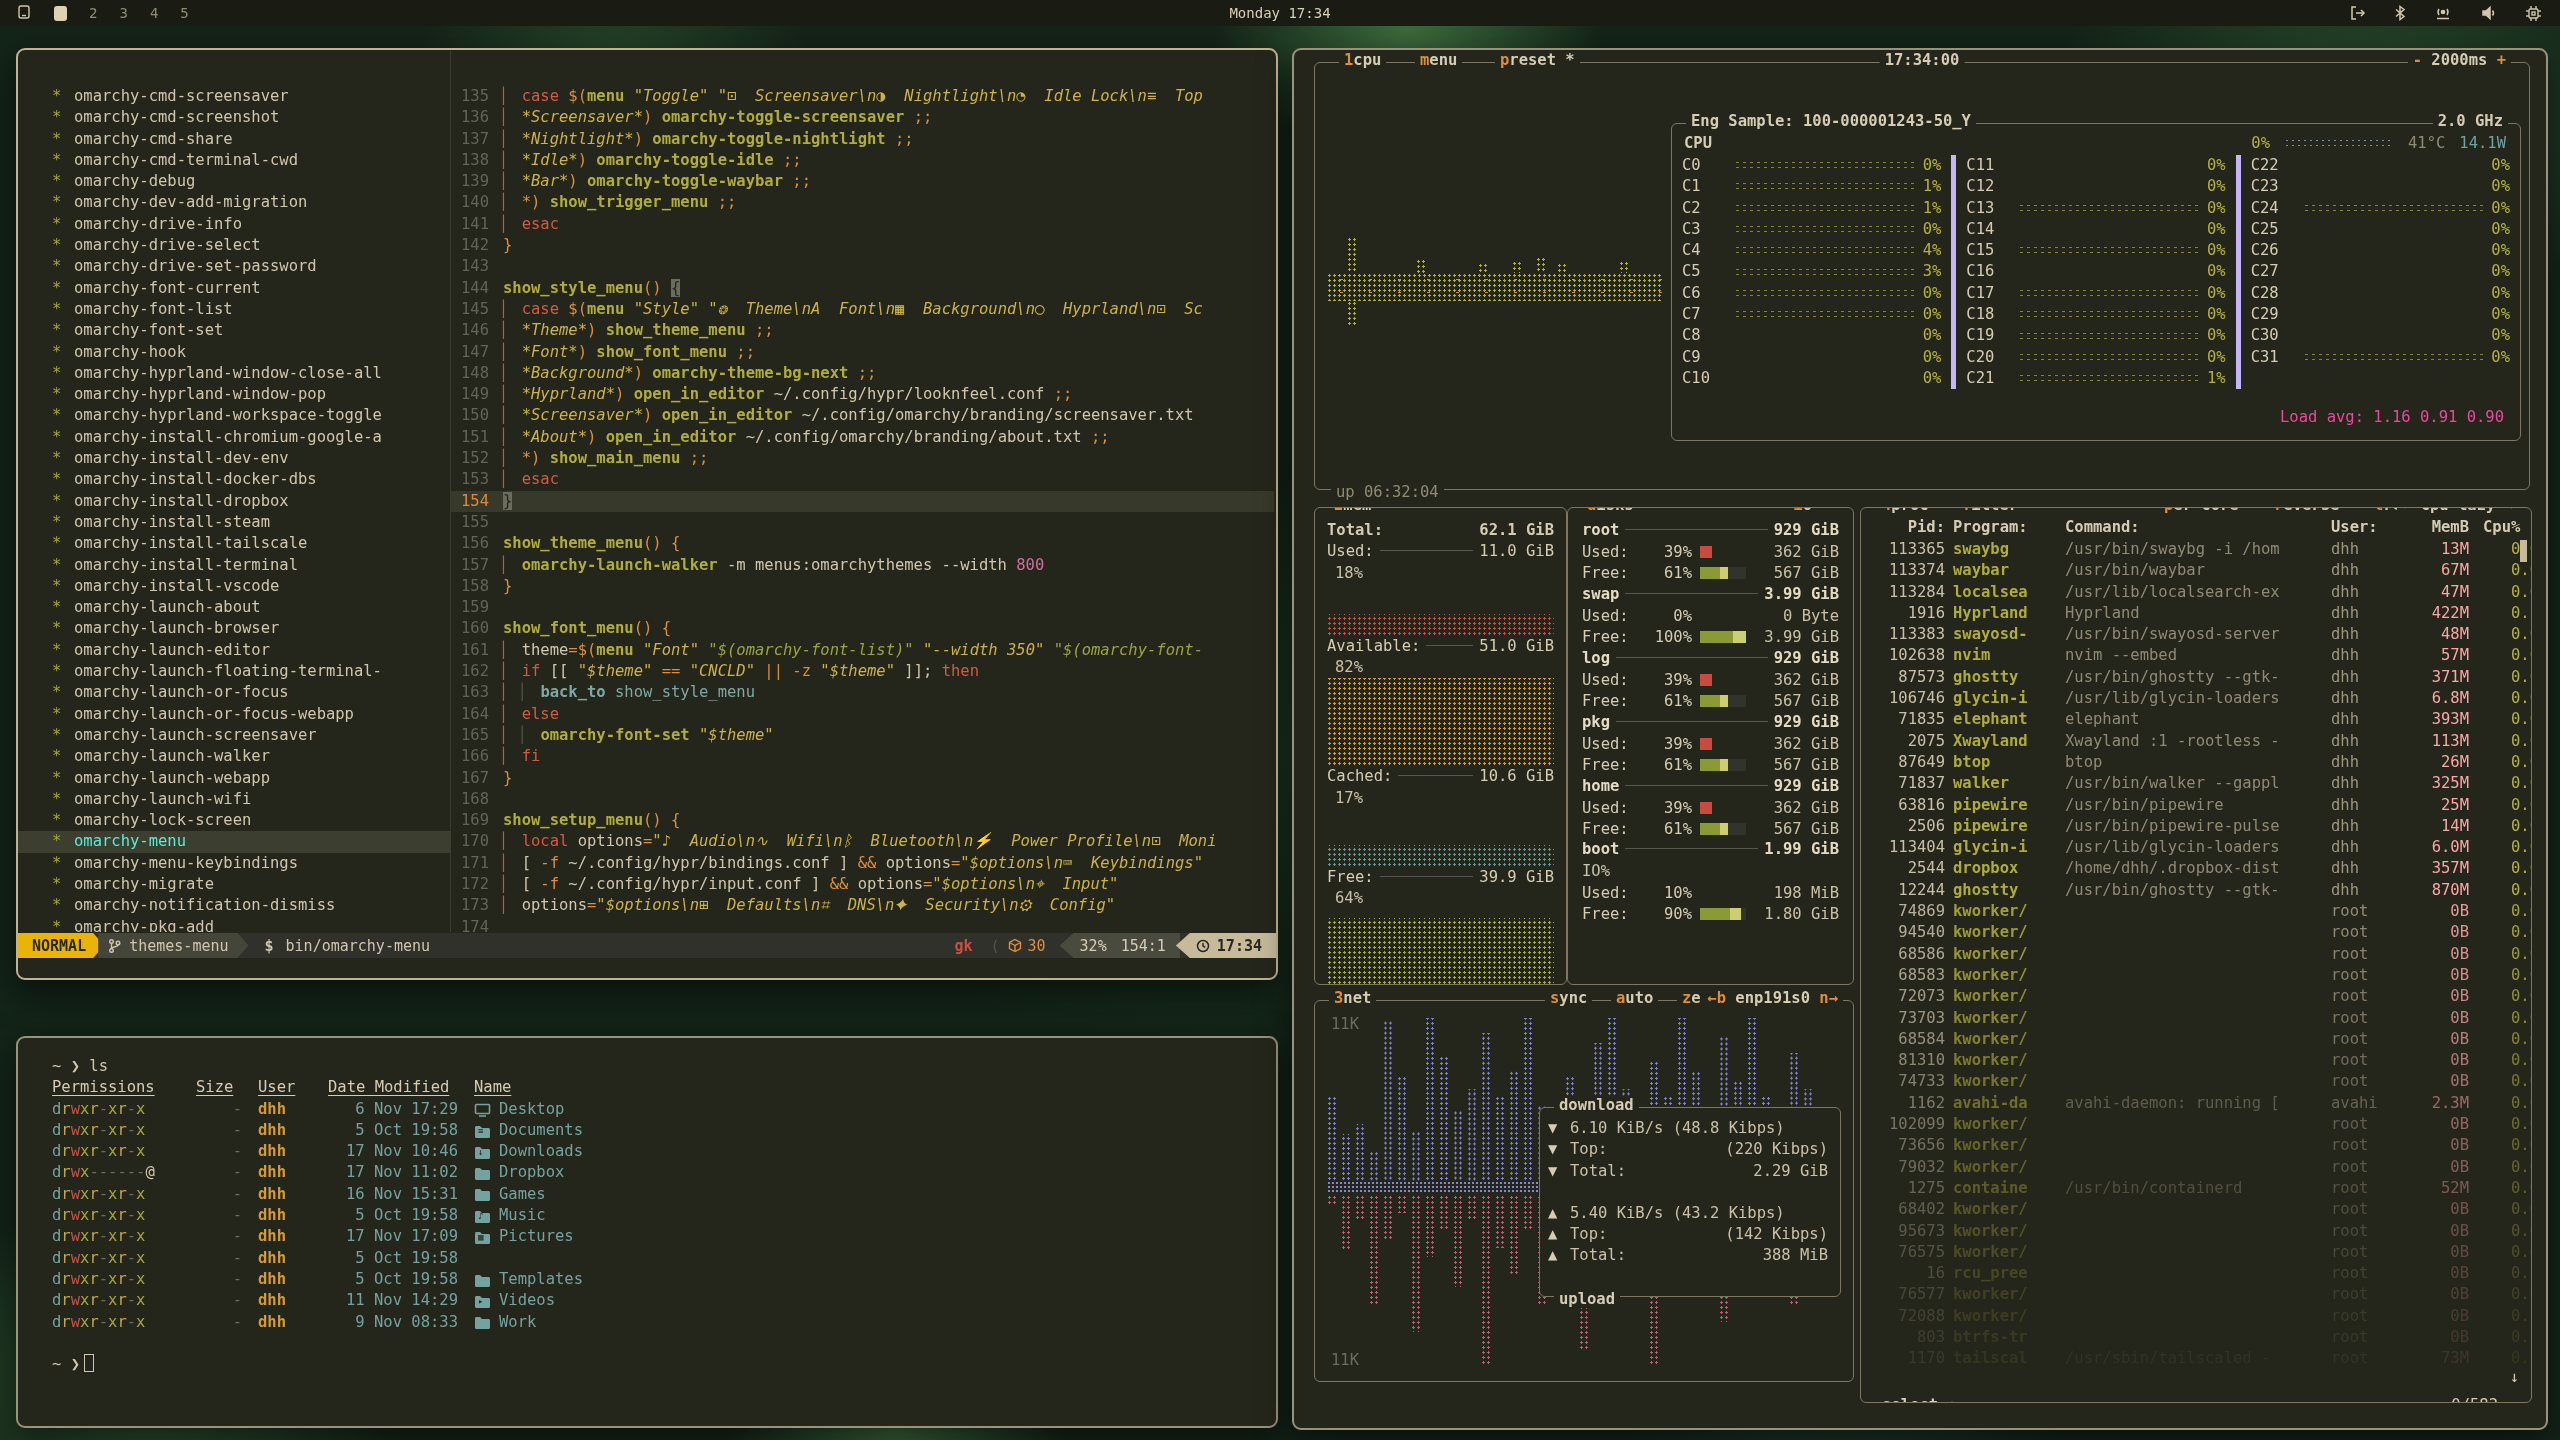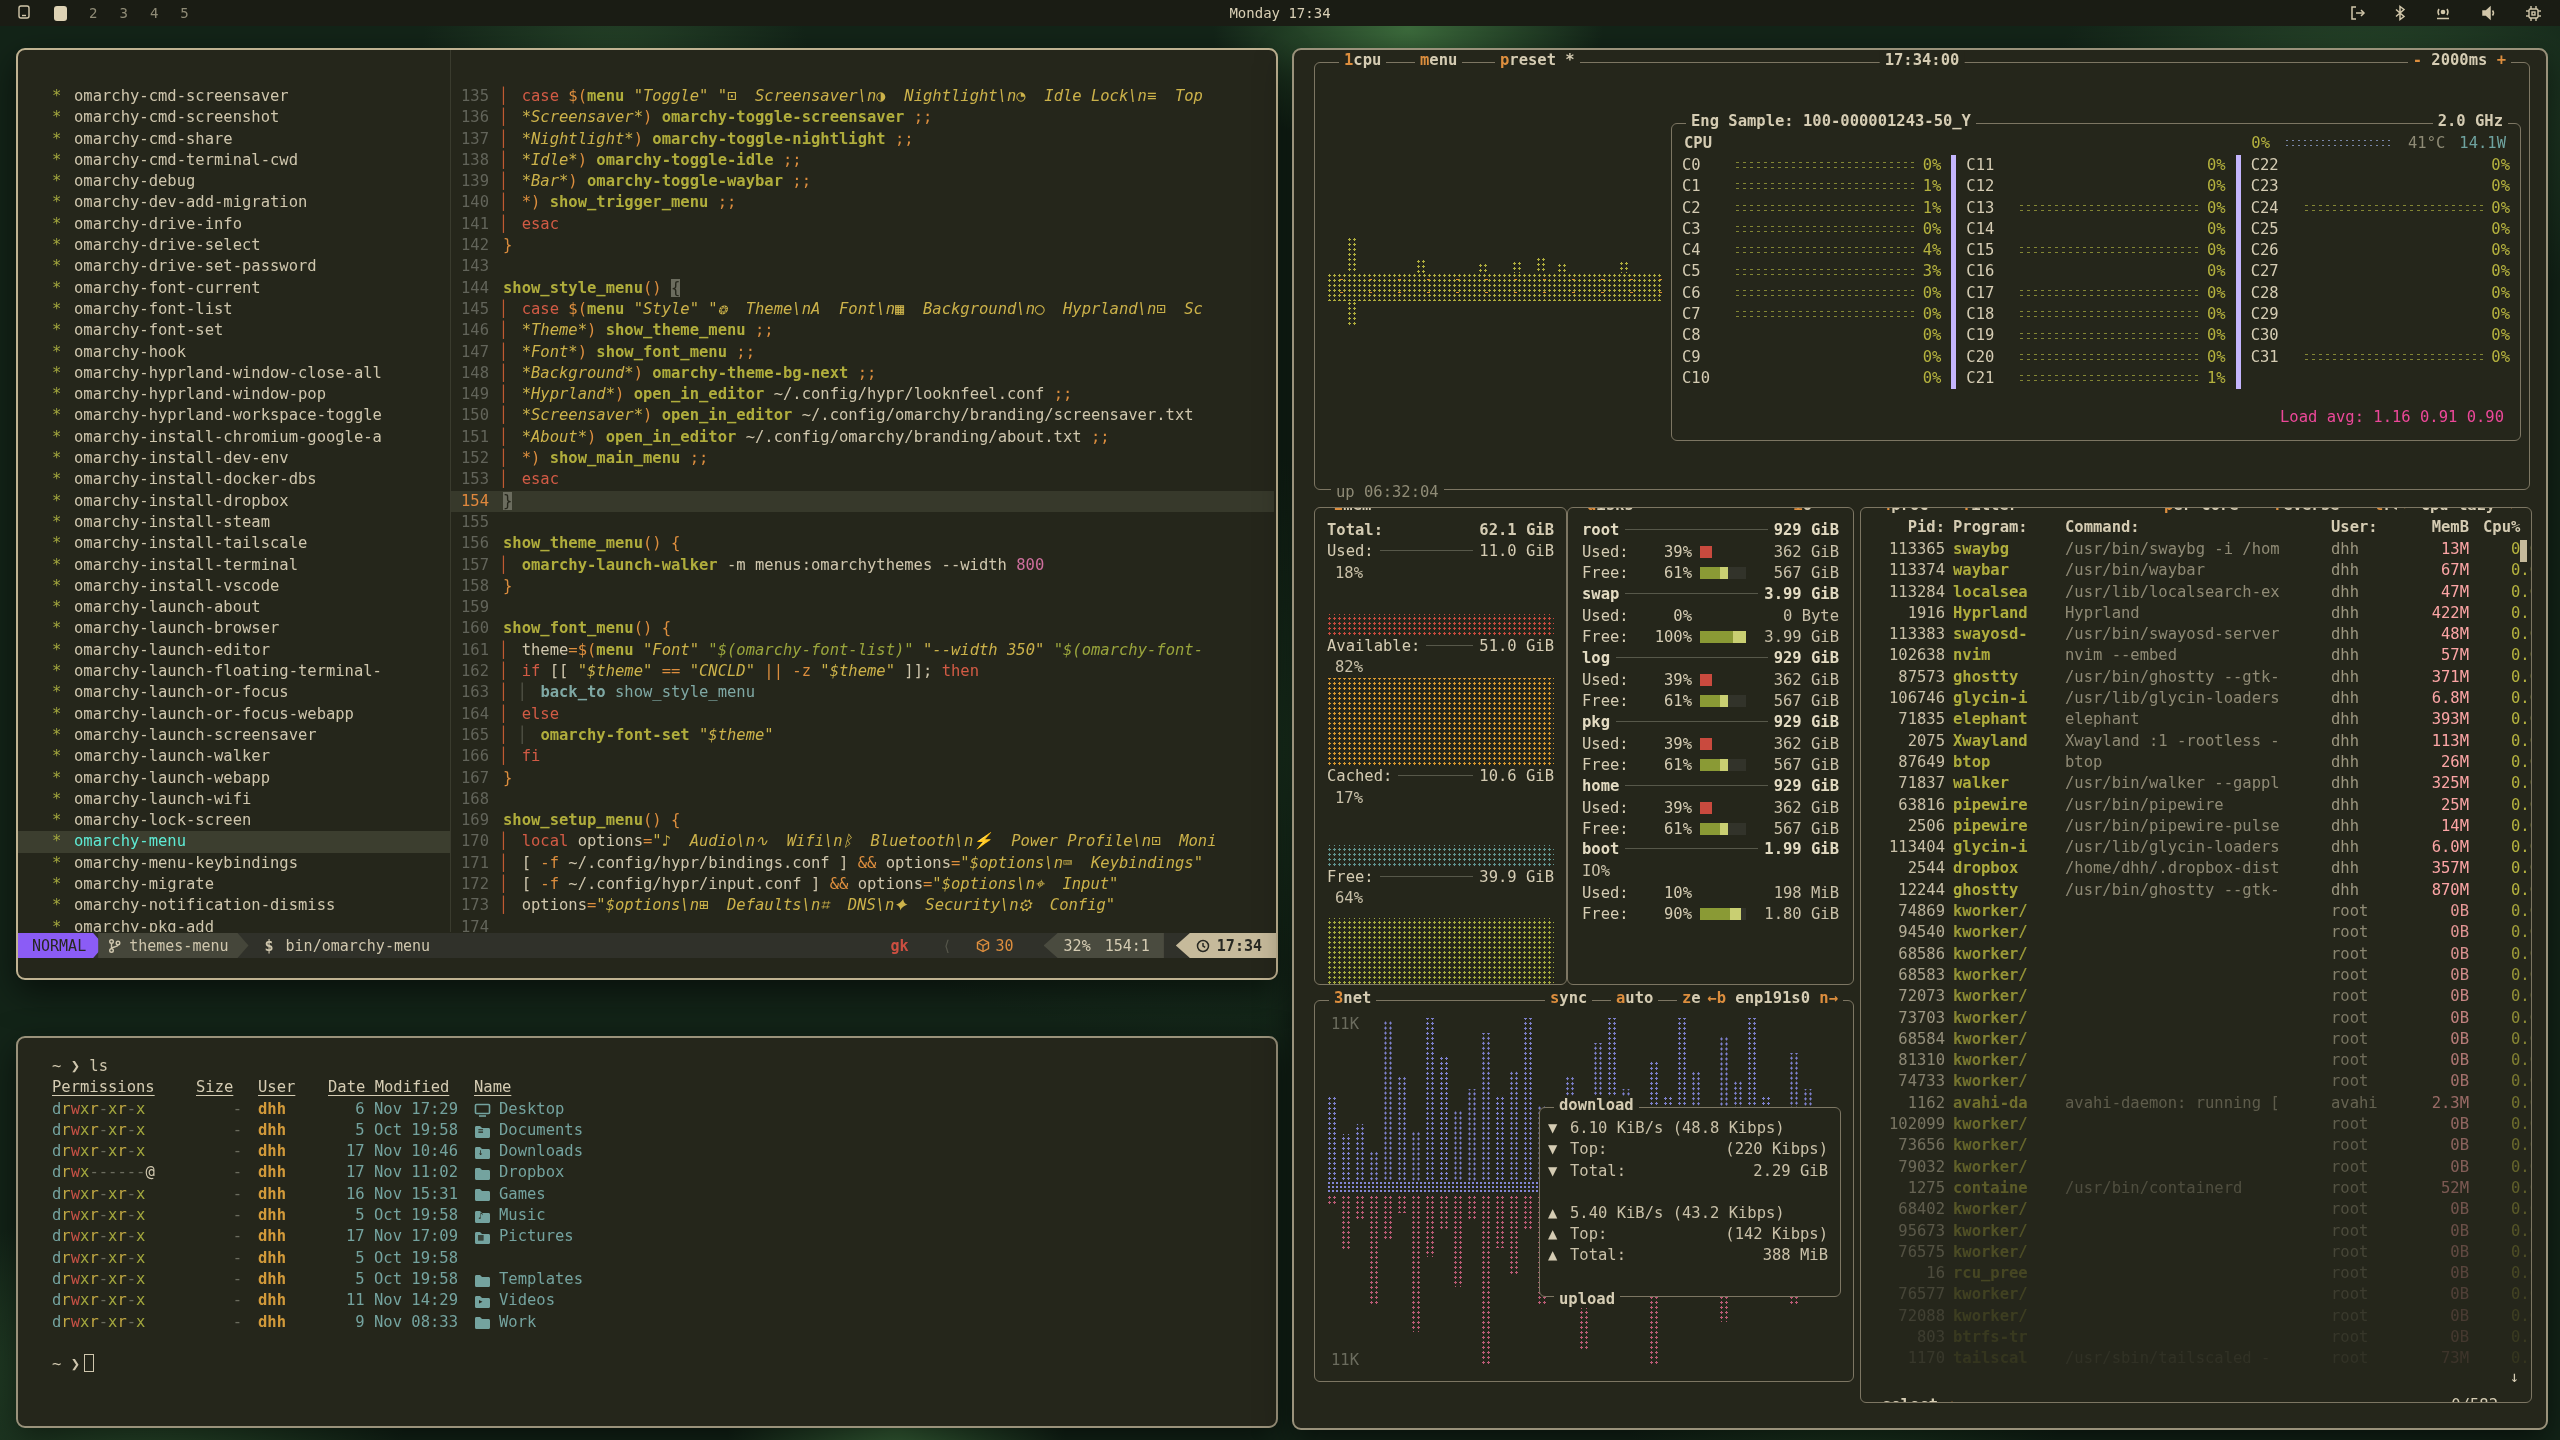--- a/index.html
+++ b/index.html
@@ -46,27 +46,27 @@
   .lnum{flex:none;width:52px;text-align:right;padding-right:14px;color:#62645a;}
   .cl .lnum{color:#e0883d;}
   .lcode{white-space:pre;}
   .c-red{color:#d25b45;} .c-or{color:#dd8e3e;} .c-grn{color:#b0ad3c;font-weight:bold;}
   .c-str{color:#ccb24a;font-style:italic;} .c-sgr{color:#9aa53c;font-style:italic;}
   .c-pln{color:#cfc6ad;} .c-tea{color:#7fa8a4;} .c-teab{color:#7fa8a4;font-weight:bold;}
   .c-pnk{color:#ce6f9d;} .c-gd{color:#c05a32;} .c-gg{color:#55564a;}
   .c-cur{background:#6b6c5e;color:#25261b;}
   .statusline{position:absolute;left:0;right:0;bottom:20px;height:25px;background:#30312a;
     display:flex;align-items:center;font-size:15px;color:#cfc6ad;}
-  .sl-mode{background:#8b5cf6;color:#272822;font-weight:normal;padding:0 18px 0 14px;height:100%;
+  .sl-mode{background:#eab308;color:#272822;font-weight:bold;padding:0 18px 0 14px;height:100%;
     display:flex;align-items:center;clip-path:polygon(0 0,calc(100% - 11px) 0,100% 50%,calc(100% - 11px) 100%,0 100%);}
   .sl-branch{background:#45463a;height:100%;display:flex;align-items:center;gap:8px;padding:0 20px 0 10px;
     clip-path:polygon(0 0,calc(100% - 11px) 0,100% 50%,calc(100% - 11px) 100%,0 100%);margin-left:-6px;}
   .sl-cmd{display:flex;align-items:center;gap:12px;padding-left:16px;}
   .sl-dollar{font-weight:bold;}
-  .sl-right{margin-left:auto;display:flex;align-items:center;height:100%;gap:16px;}
+  .sl-right{margin-left:auto;display:flex;align-items:center;height:100%;}
   .sl-gk{color:#cc4f41;font-weight:bold;margin-right:10px;}
   .sl-sep{color:#55564a;margin:0 8px;}
   .sl-plug{color:#dd8e3e;display:flex;align-items:center;gap:6px;margin-right:14px;}
   .sl-chip{background:#4a4b3f;color:#d5ccb3;height:100%;display:flex;align-items:center;gap:14px;
     padding:0 14px 0 20px;clip-path:polygon(14px 0,100% 0,100% 100%,14px 100%,0 50%);}
   .sl-time{background:#c6ba9b;color:#272822;font-weight:bold;height:100%;display:flex;align-items:center;gap:7px;
     padding:0 14px 0 20px;clip-path:polygon(14px 0,100% 0,100% 100%,14px 100%,0 50%);margin-left:-4px;}
   
   .termbody{padding:18px 0 0 34px;font-size:15.5px;}
   .tline{height:21.3px;line-height:21.3px;white-space:pre;color:#cfc6ad;}

